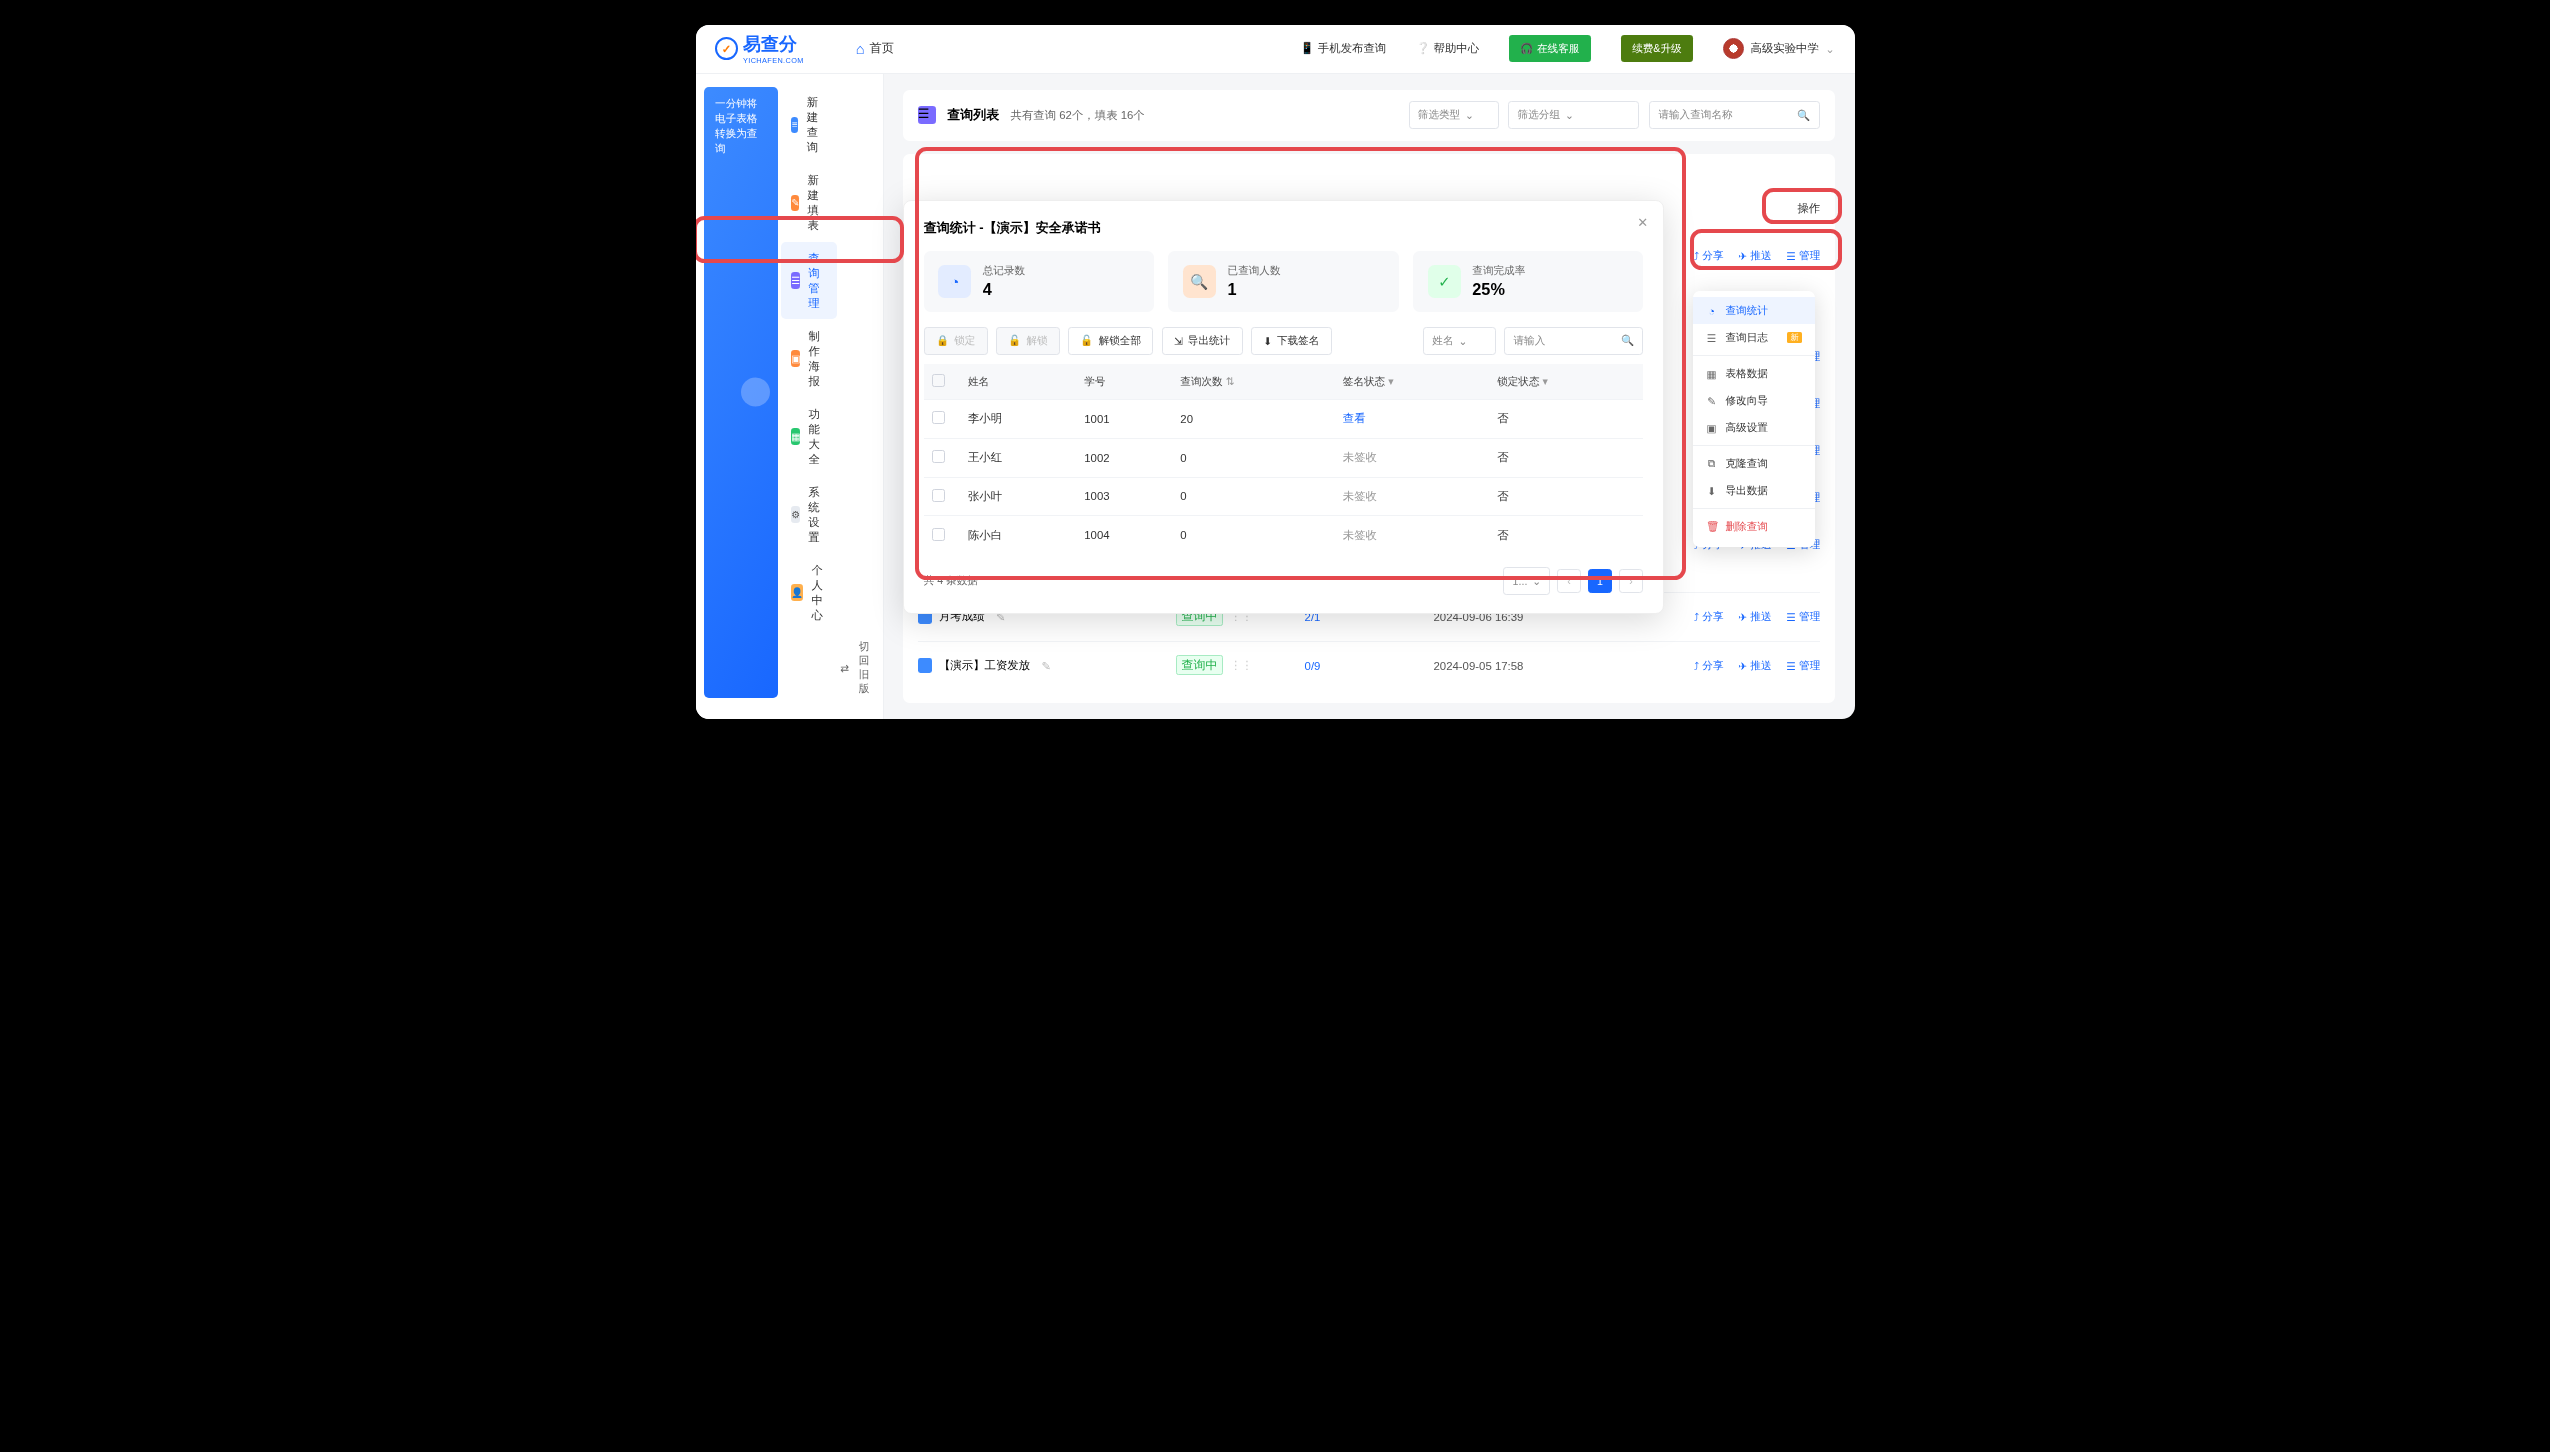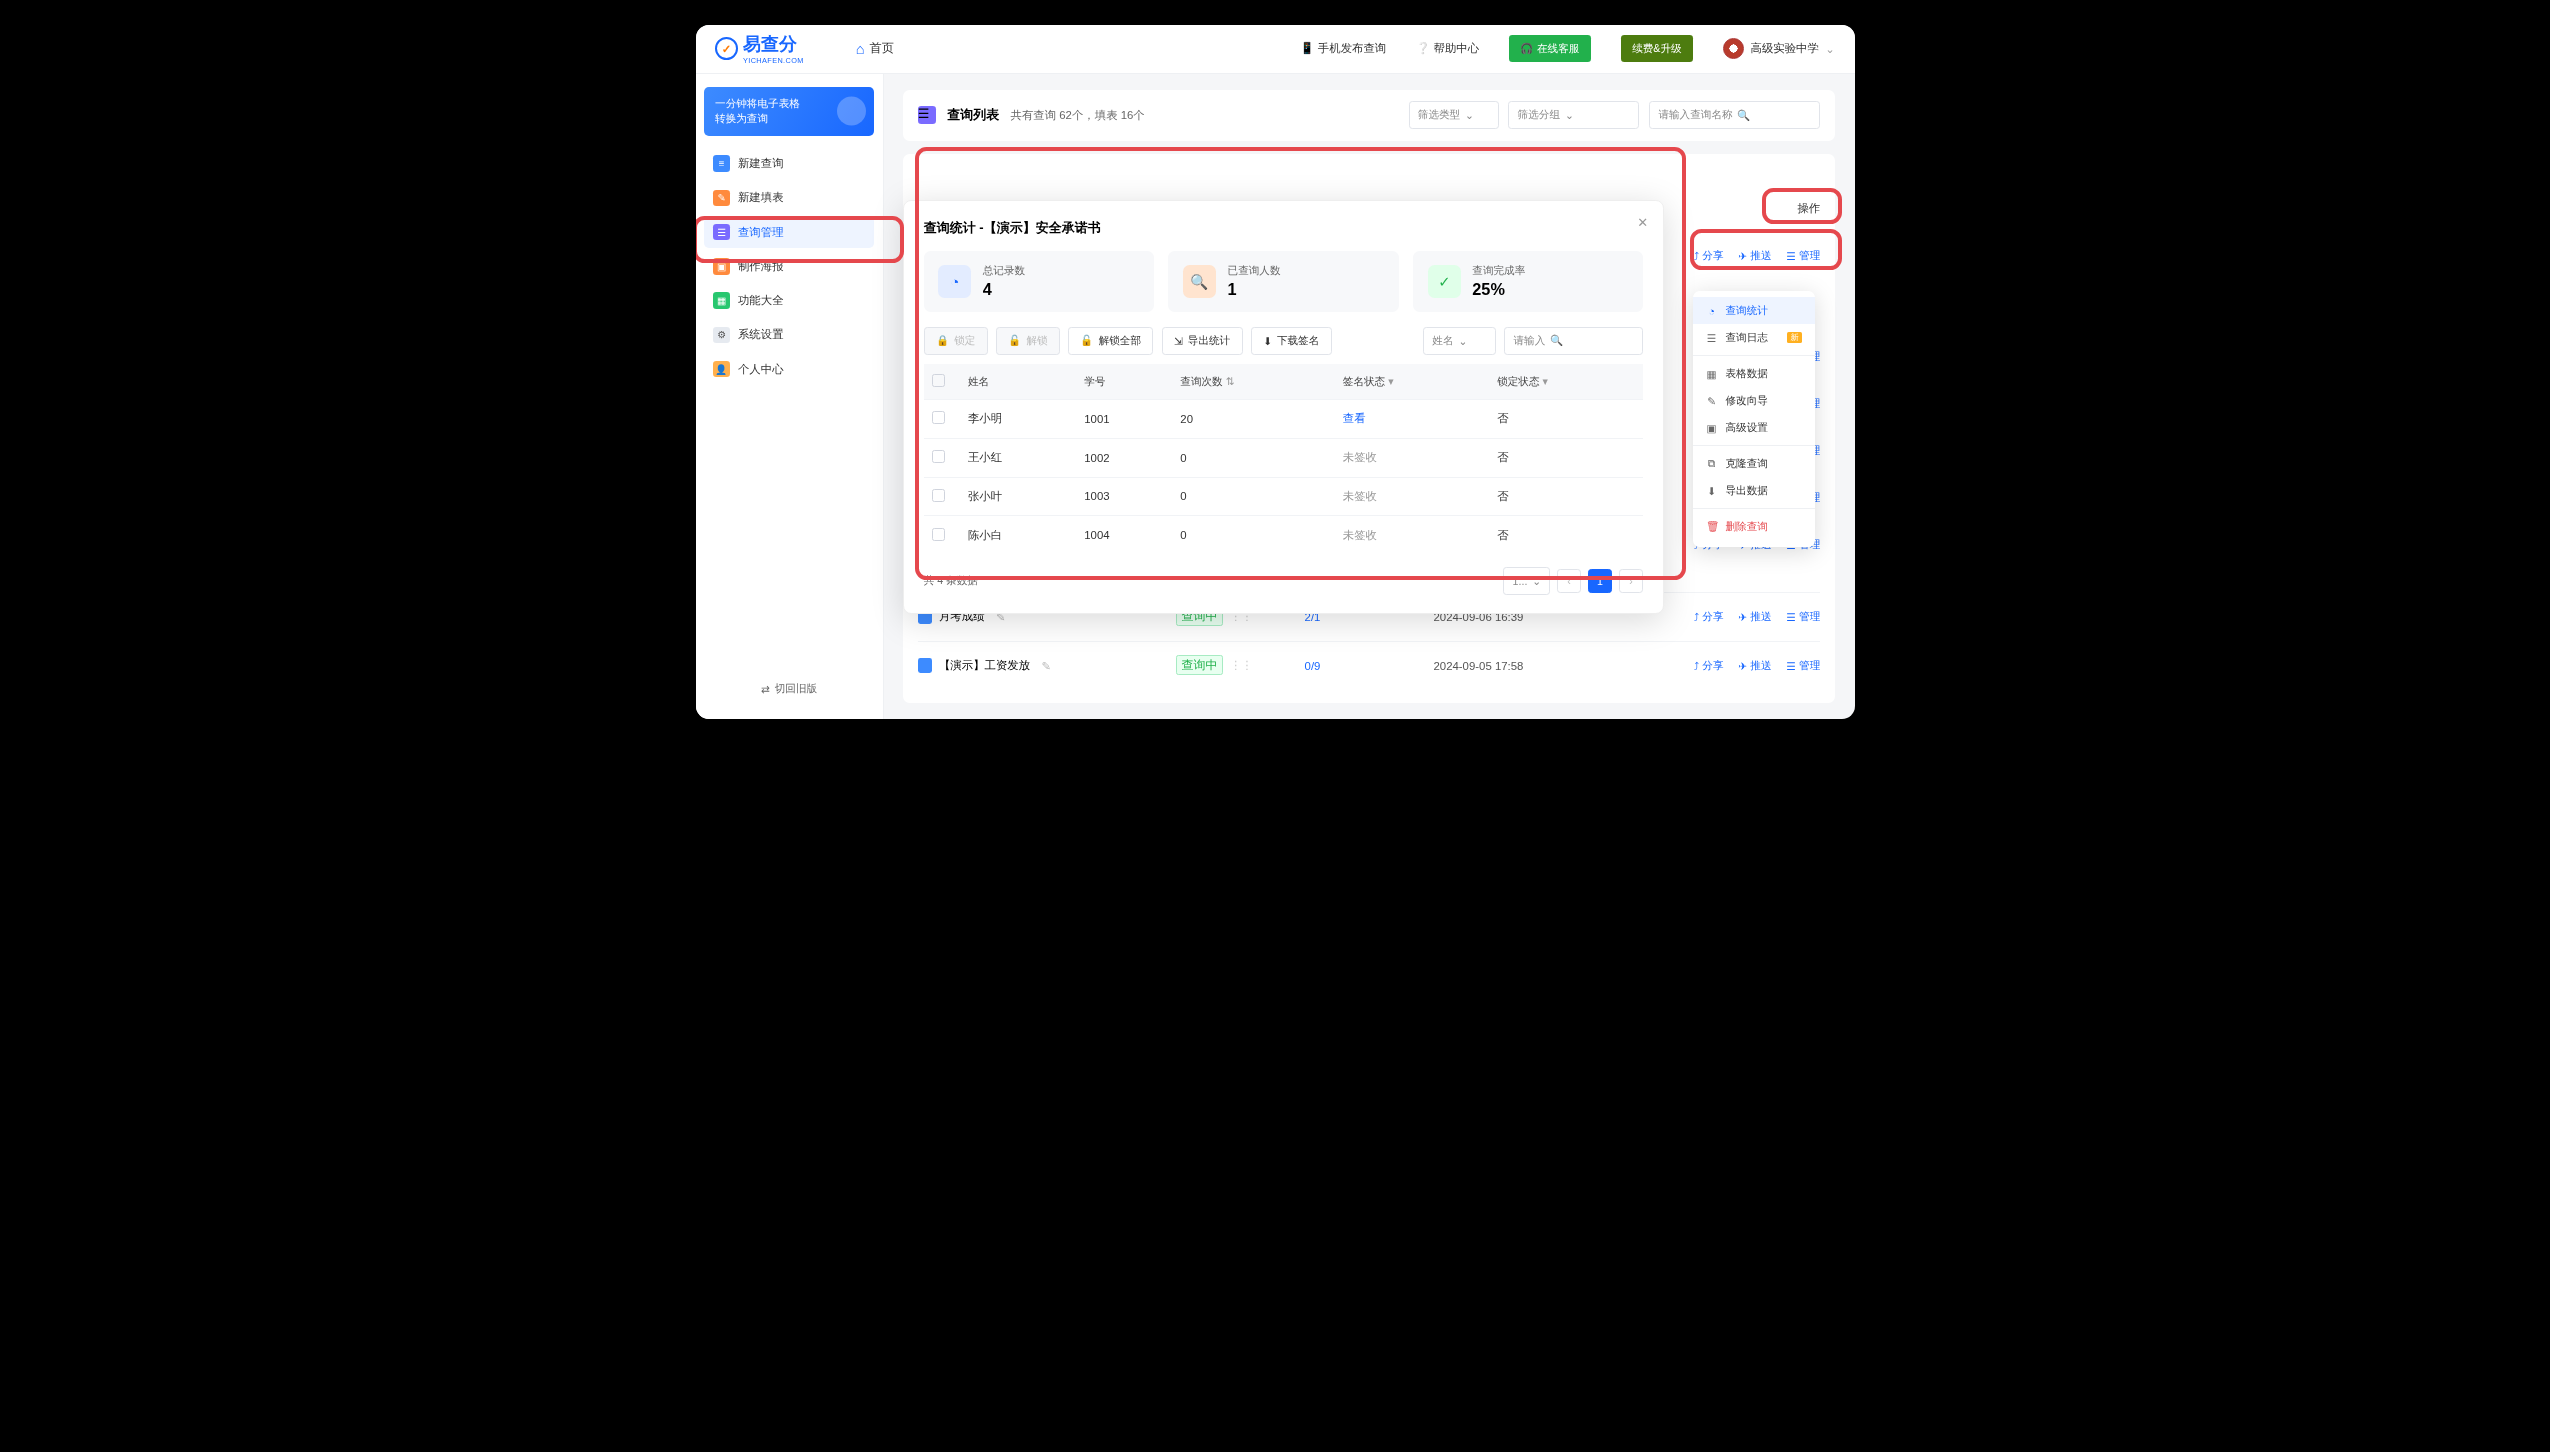--- a/index.html
+++ b/index.html
@@ -12,37 +12,37 @@
 .logo-text small{display:block;font-size:7.3px;color:#1867ff;font-weight:400;letter-spacing:0.4px}
 .home-link{display:flex;align-items:center;gap:4.9px;color:#333;font-size:12.2px}
 .flex-spacer{flex:1}
 .top-actions{display:flex;align-items:center;gap:30px;font-size:11.4px;color:#333}
 .btn{border:none;border-radius:3.3px;padding:6.5px 11.4px;font-size:10.6px;cursor:pointer;display:inline-flex;align-items:center;gap:3.3px}
 .btn-green{background:#22b14c;color:#fff}
 .btn-orange{background:#4d7c0f;color:#fff}
 .school-chip{display:flex;align-items:center;gap:6.5px}
 .avatar{width:21px;height:21px;border-radius:50%;background:radial-gradient(circle at 50% 50%,#fff 30%,#b83b2c 31%);border:1.6px solid #a33}
 .shell{display:flex}
-.sidebar{width:188px;background:#fff;border-right:0.8px solid #eef0f3;padding:13px 8.2px;display:flex;flex-direction:column;gap:3.3px;min-height:620px}
+.sidebar{width:188px;background:#fff;border-right:0.8px solid #eef0f3;padding:13px 8.2px;display:flex;gap:3.3px;min-height:620px}
 .promo{background:linear-gradient(120deg,#3d8bff,#1867ff);color:#fff;font-size:10.6px;border-radius:4.9px;padding:9.8px 11.4px;line-height:1.4;position:relative;margin-bottom:8.2px}
 .promo::after{content:"";position:absolute;right:8.2px;top:50%;transform:translateY(-50%);width:29px;height:29px;background:rgba(255,255,255,.25);border-radius:50%}
 .nav{display:flex;flex-direction:column;gap:1.6px;font-size:11.4px}
 .nav-item{display:flex;align-items:center;gap:8.2px;padding:8.2px 9.8px;border-radius:4.9px;color:#333;cursor:pointer}
 .nav-item .ni-icon{width:16.3px;height:16.3px;border-radius:3.3px;display:flex;align-items:center;justify-content:center;font-size:9.8px;color:#fff}
 .ni-blue{background:#3d8bff}.ni-orange{background:#ff8a3d}.ni-violet{background:#7a6bff}.ni-green{background:#28c76f}.ni-gray{color:#555!important;background:#e6eaf0}.ni-peach{background:#ffb04d}
 .nav-item.active{background:#eef4ff;color:#1867ff;font-weight:500}
 .oldver{margin-top:auto;text-align:center;color:#666;font-size:10.6px;padding:9.8px 0;display:flex;align-items:center;justify-content:center;gap:4.9px}
 .main{flex:1;padding:16.3px 19.6px;position:relative}
 .listbar{background:#fff;border-radius:6.5px;padding:11.4px 14.7px;display:flex;align-items:center;gap:11.4px;margin-bottom:13px}
 .listbar-title{font-size:13px;font-weight:600}
 .listbar-count{font-size:11.4px;color:#666}
 .listbar-right{margin-left:auto;display:flex;gap:9.8px}
 .select,.searchbox{height:28px;border:0.8px solid #e1e4ea;border-radius:3.3px;background:#fff;display:flex;align-items:center;padding:0 8.2px;font-size:10.6px;color:#888;gap:4.9px}
 .select{min-width:90px;}
-.searchbox{width:171px;justify-content:flex-start}
+.searchbox{width:171px;justify-content:space-between}
 .table-area{background:#fff;border-radius:6.5px;min-height:522px;padding:13px 14.7px;position:relative}
 .row{display:flex;align-items:center;height:49px;border-top:0.8px solid #f1f3f6;font-size:11.4px}
 .cell-name{flex:2;display:flex;align-items:center;gap:6.5px}
 .cell-name .sq{width:14.7px;height:14.7px;background:#3d8bff;border-radius:2.4px}
 .cell-status{flex:1}
 .cell-nums{flex:1;color:#1867ff}
 .cell-date{flex:1.4;color:#555}
 .cell-ops{flex:1.6;display:flex;gap:14.7px;justify-content:flex-end;color:#1867ff;font-size:10.6px}
 .op{display:flex;align-items:center;gap:3.3px}
 .tag{background:#e8fff0;color:#22b14c;border:0.8px solid #a7ebc3;font-size:12px;border-radius:2.4px;padding:1.6px 4.9px}

